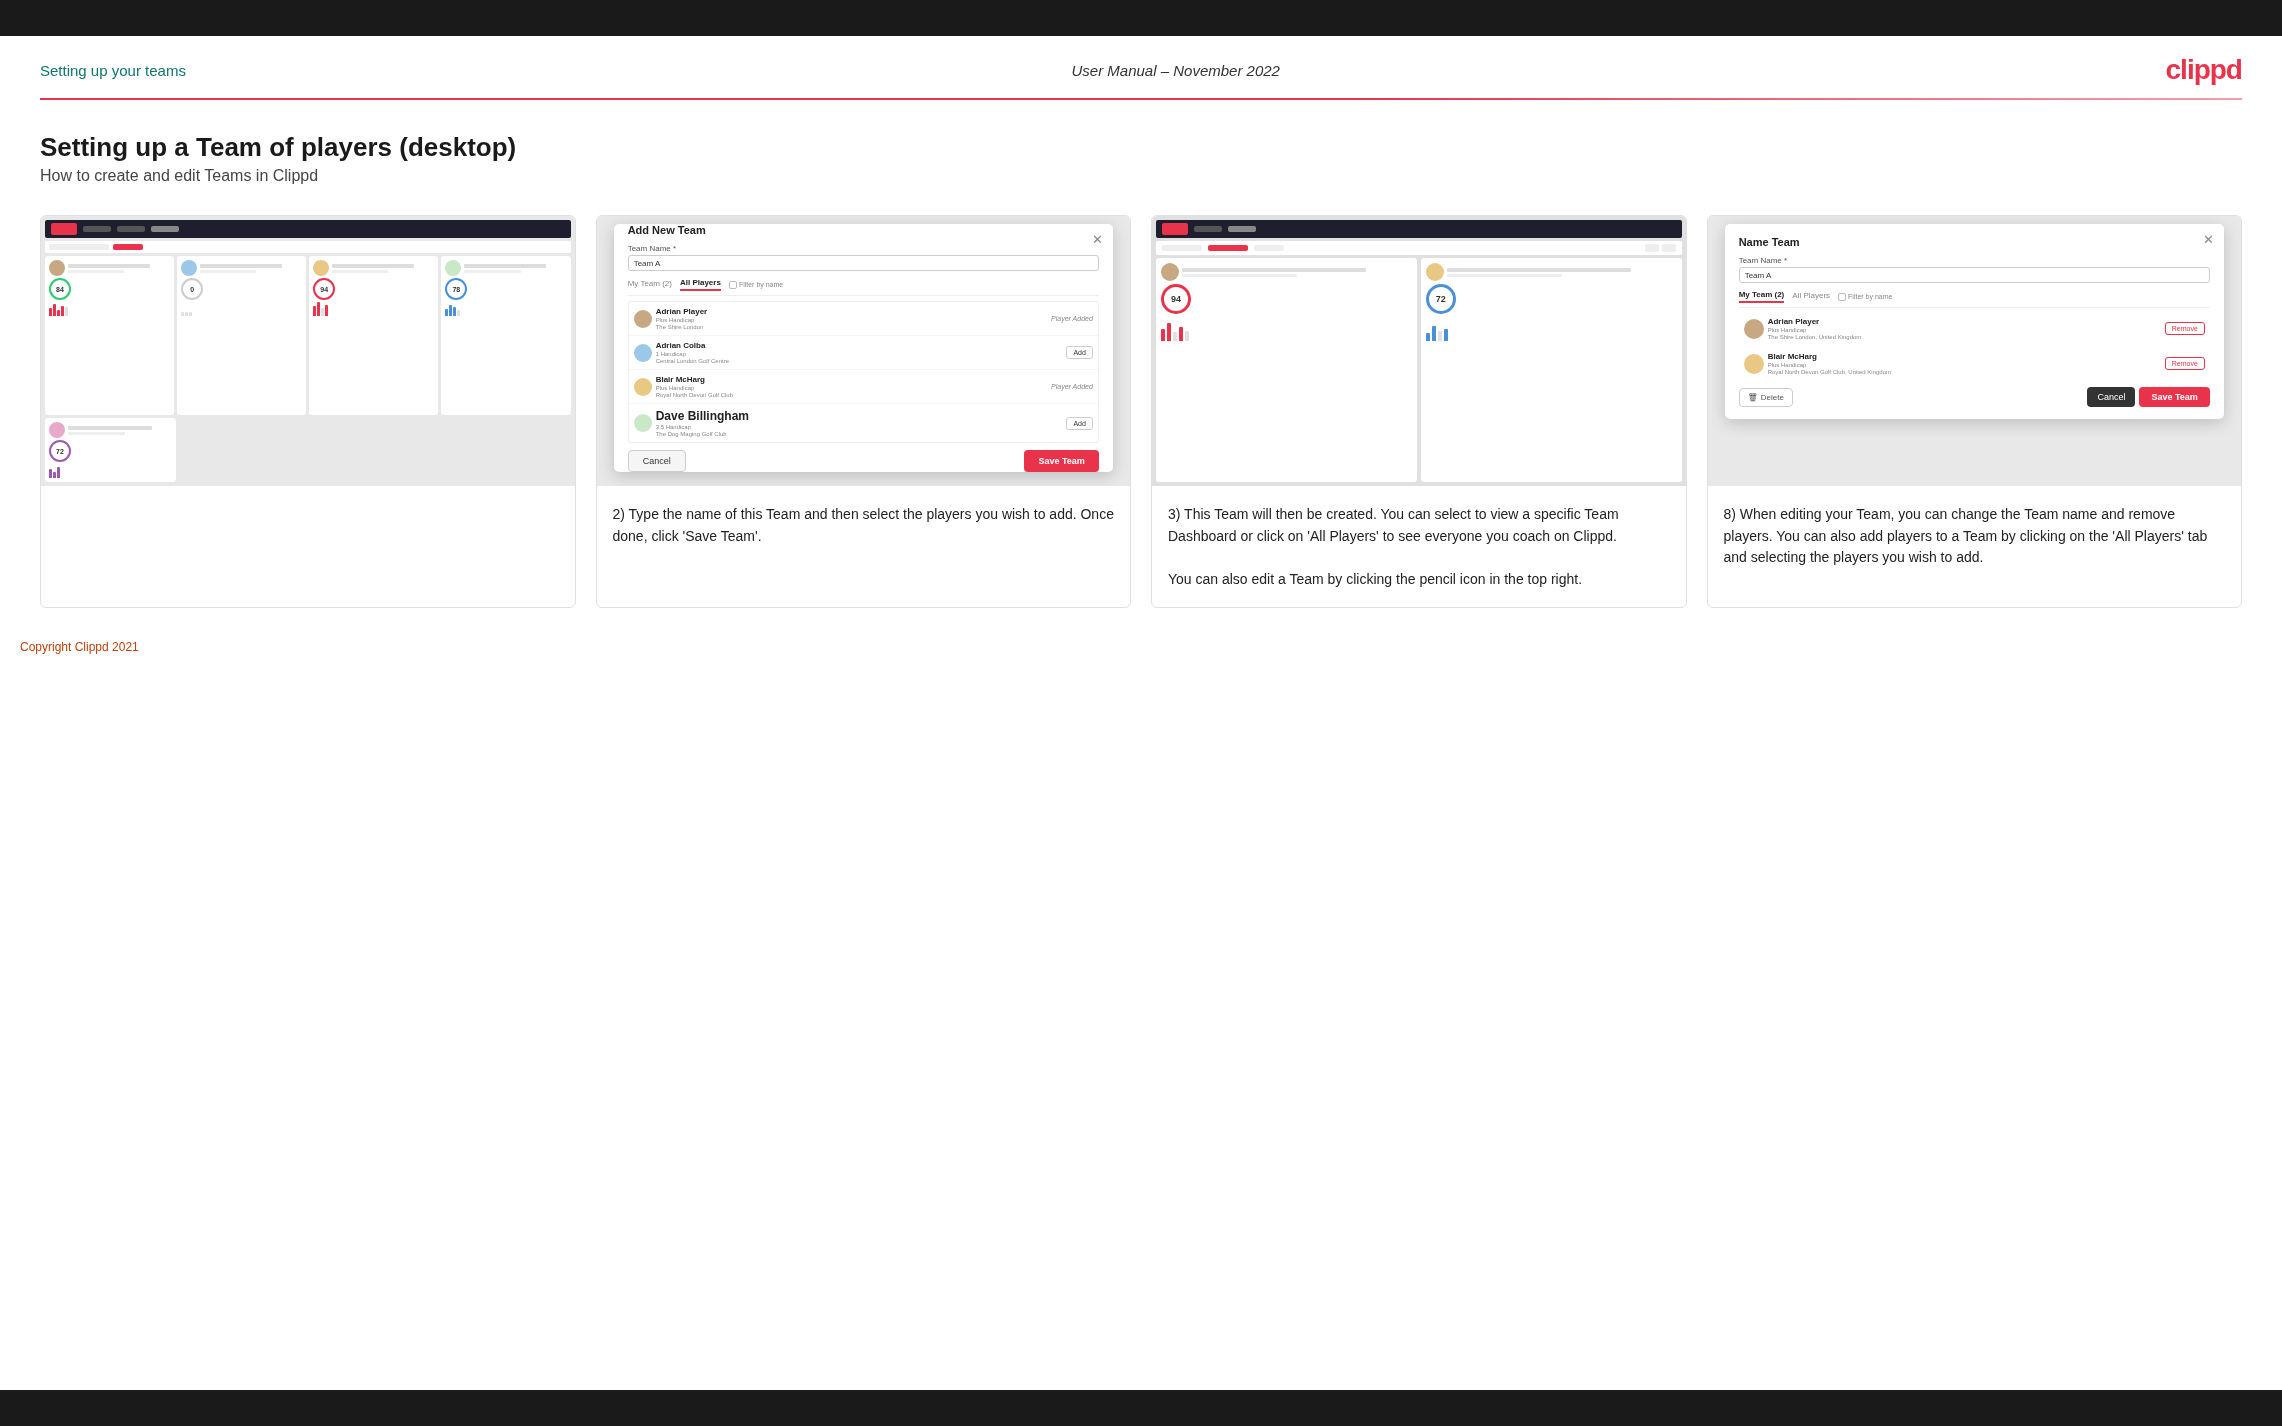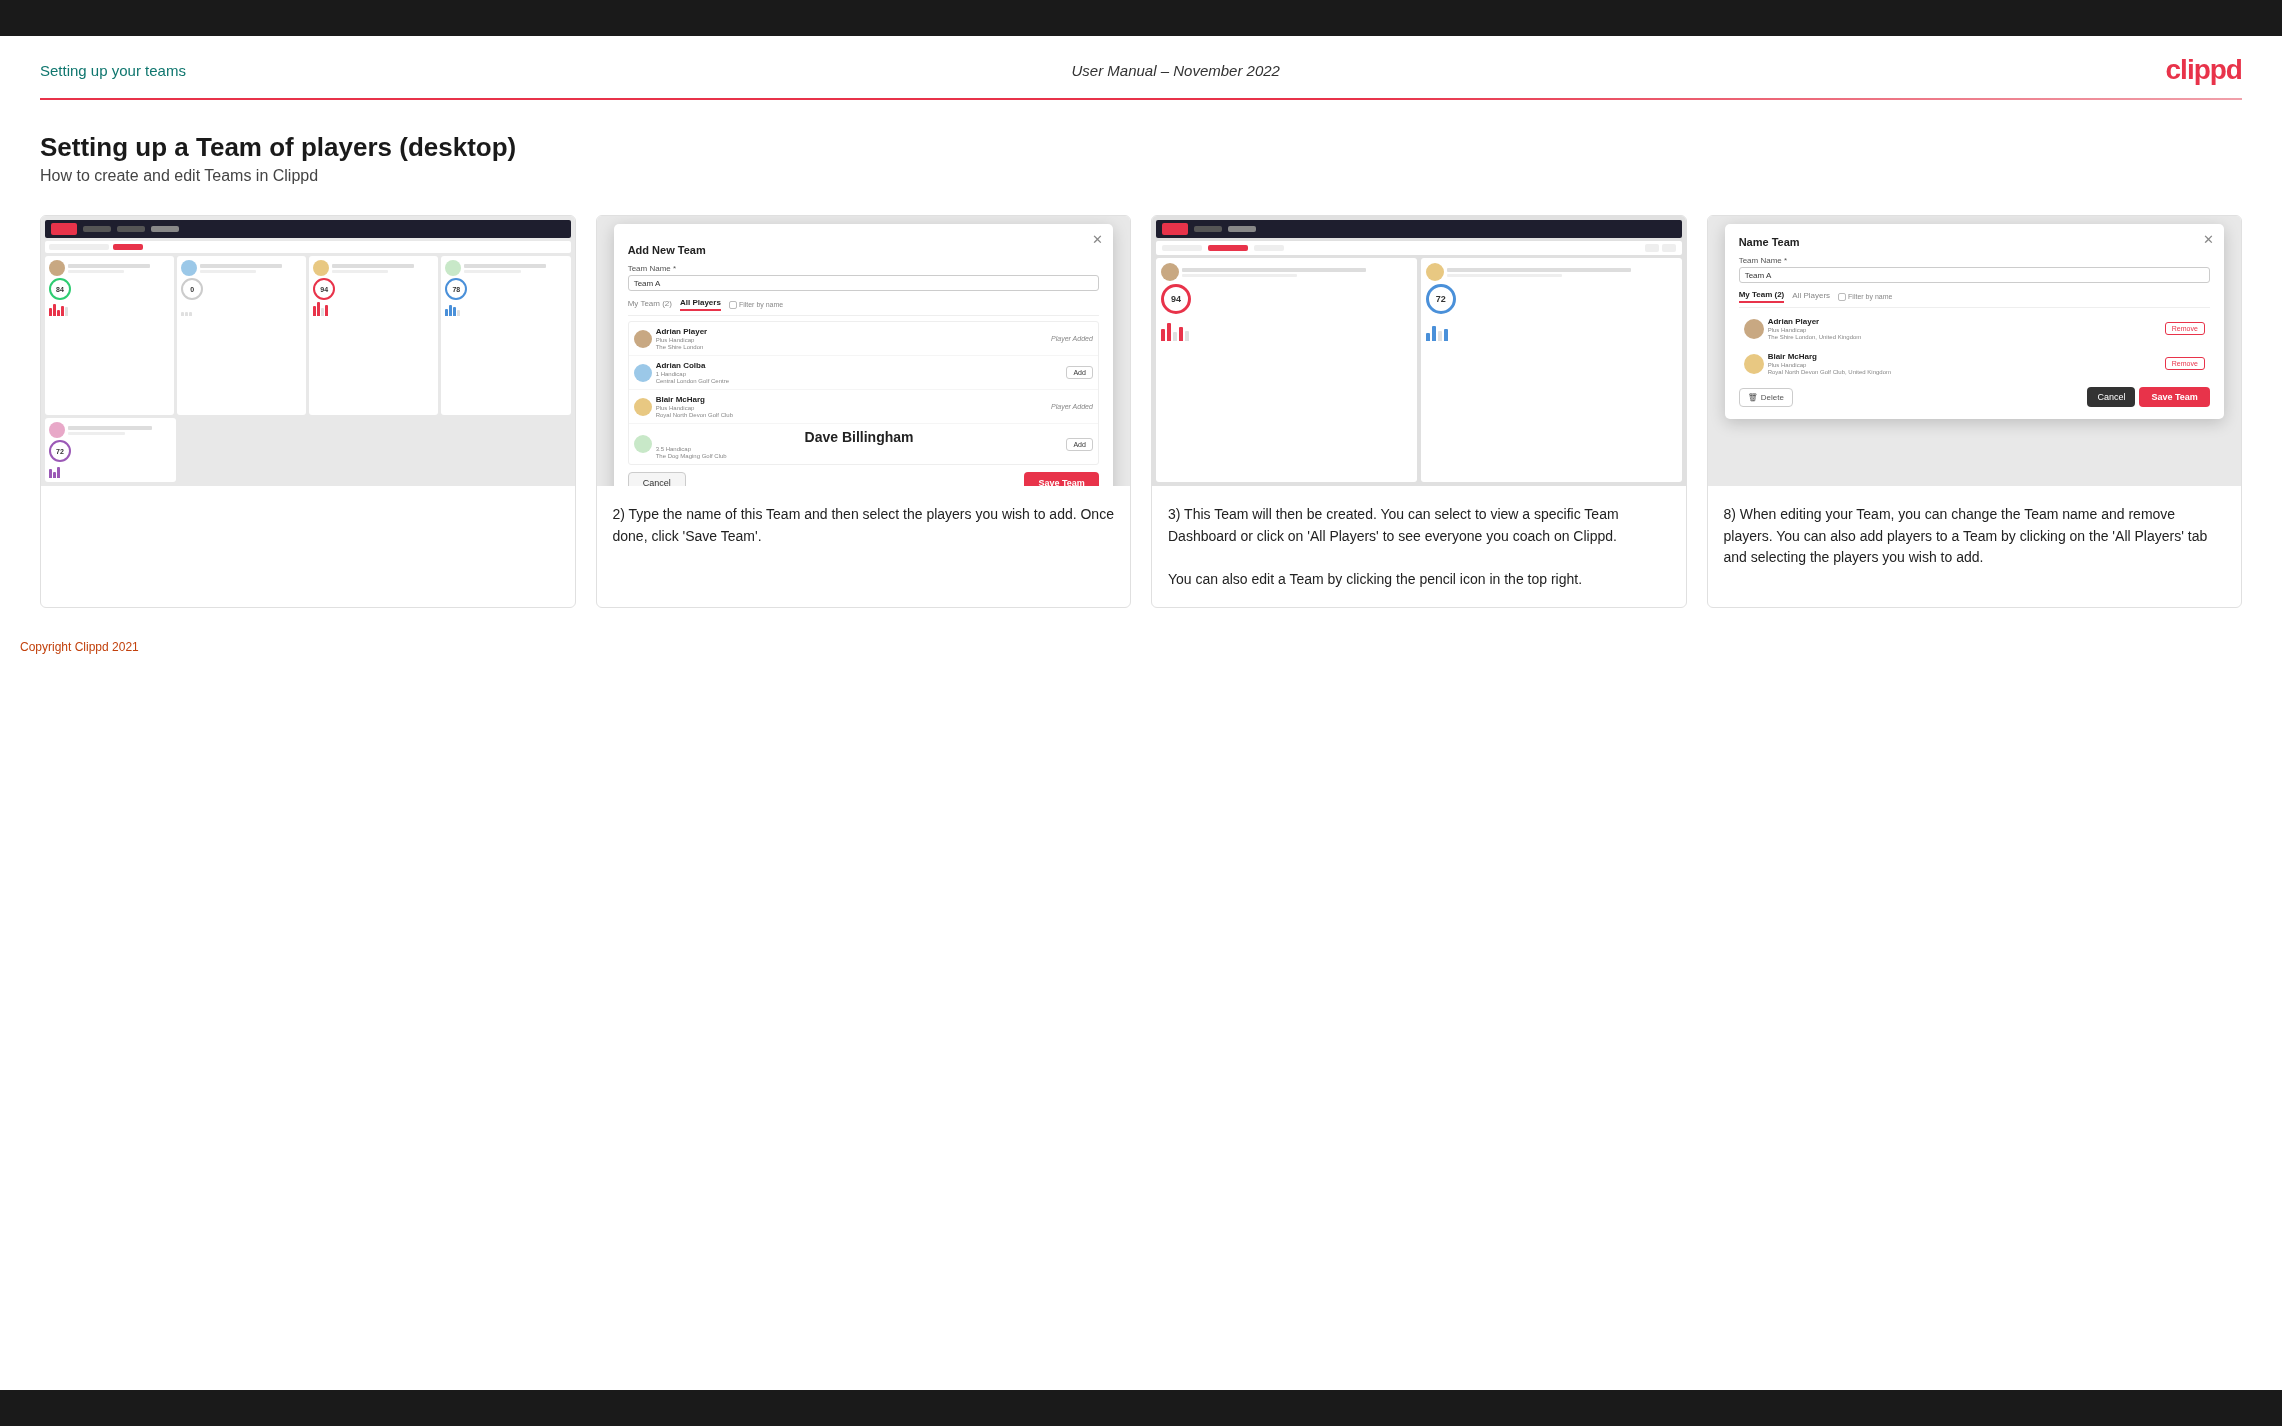--- a/index.html
+++ b/index.html
@@ -252,21 +252,21 @@
               </div>
             </div>
           </div>
         </div>
       </div>
 
       <div class="card">
         <div class="card-screenshot">
 
           <div style="background:#e8e8e8;width:100%;height:100%;display:flex;align-items:flex-start;justify-content:center;padding:8px 4px;">
-            <div style="background:#fff;border-radius:5px;box-shadow:0 4px 16px rgba(0,0,0,0.18);width:95%;padding:20px 14px;position:relative;">
+            <div style="background:#fff;border-radius:5px;box-shadow:0 4px 16px rgba(0,0,0,0.18);width:95%;padding:0 14px;position:relative;">
               <div style="font-size:11px;font-weight:700;color:#222;margin-bottom:8px;">Add New Team</div>
               <div style="position:absolute;top:8px;right:10px;font-size:13px;color:#888;cursor:pointer;">✕</div>
               <div style="font-size:8px;color:#555;margin-bottom:2px;">Team Name *</div>
               <div style="border:1px solid #ccc;border-radius:3px;height:16px;display:flex;align-items:center;padding:0 5px;font-size:8px;color:#333;margin-bottom:7px;">Team A</div>
 
               <div style="display:flex;gap:8px;margin-bottom:5px;border-bottom:1px solid #eee;padding-bottom:4px;align-items:center;">
                 <span style="font-size:8px;color:#888;padding-bottom:2px;">My Team (2)</span>
                 <span style="font-size:8px;color:#222;font-weight:600;border-bottom:2px solid #e8334a;padding-bottom:2px;">All Players</span>
                 <span style="display:flex;align-items:center;gap:2px;font-size:7px;color:#888;">
                   <span style="width:8px;height:8px;border:1px solid #bbb;border-radius:2px;display:inline-block;"></span>
@@ -302,21 +302,21 @@
                     <span style="font-size:8px;font-weight:700;color:#222;">Blair McHarg</span>
                     <span style="font-size:6px;color:#888;">Plus Handicap</span>
                     <span style="font-size:6px;color:#888;">Royal North Devon Golf Club</span>
                   </div>
                   <span style="font-size:7px;color:#888;font-style:italic;">Player Added</span>
                 </div>
 
                 <div style="display:flex;align-items:center;padding:5px 5px;gap:4px;">
                   <div style="width:18px;height:18px;border-radius:50%;background:#c8e8c8;flex-shrink:0;"></div>
                   <div style="flex:1;display:flex;flex-direction:column;gap:1px;">
-                    <span style="font-size:14px;font-weight:700;color:#222;text-align:center;">Dave Billingham</span>
+                    <span style="font-size:12px;font-weight:700;color:#222;">Dave Billingham</span>
                     <span style="font-size:6px;color:#888;">3.5 Handicap</span>
                     <span style="font-size:6px;color:#888;">The Dog Maging Golf Club</span>
                   </div>
                   <div style="background:#fff;border:1px solid #ccc;border-radius:3px;font-size:7px;padding:2px 6px;color:#333;">Add</div>
                 </div>
               </div>
 
               <div style="display:flex;justify-content:space-between;gap:6px;">
                 <button style="background:#f5f5f5;border:1px solid #ccc;border-radius:4px;font-size:9px;padding:5px 14px;color:#333;cursor:pointer;">Cancel</button>
                 <button style="background:#e8334a;border:none;border-radius:4px;font-size:9px;padding:5px 14px;color:#fff;font-weight:700;cursor:pointer;">Save Team</button>

